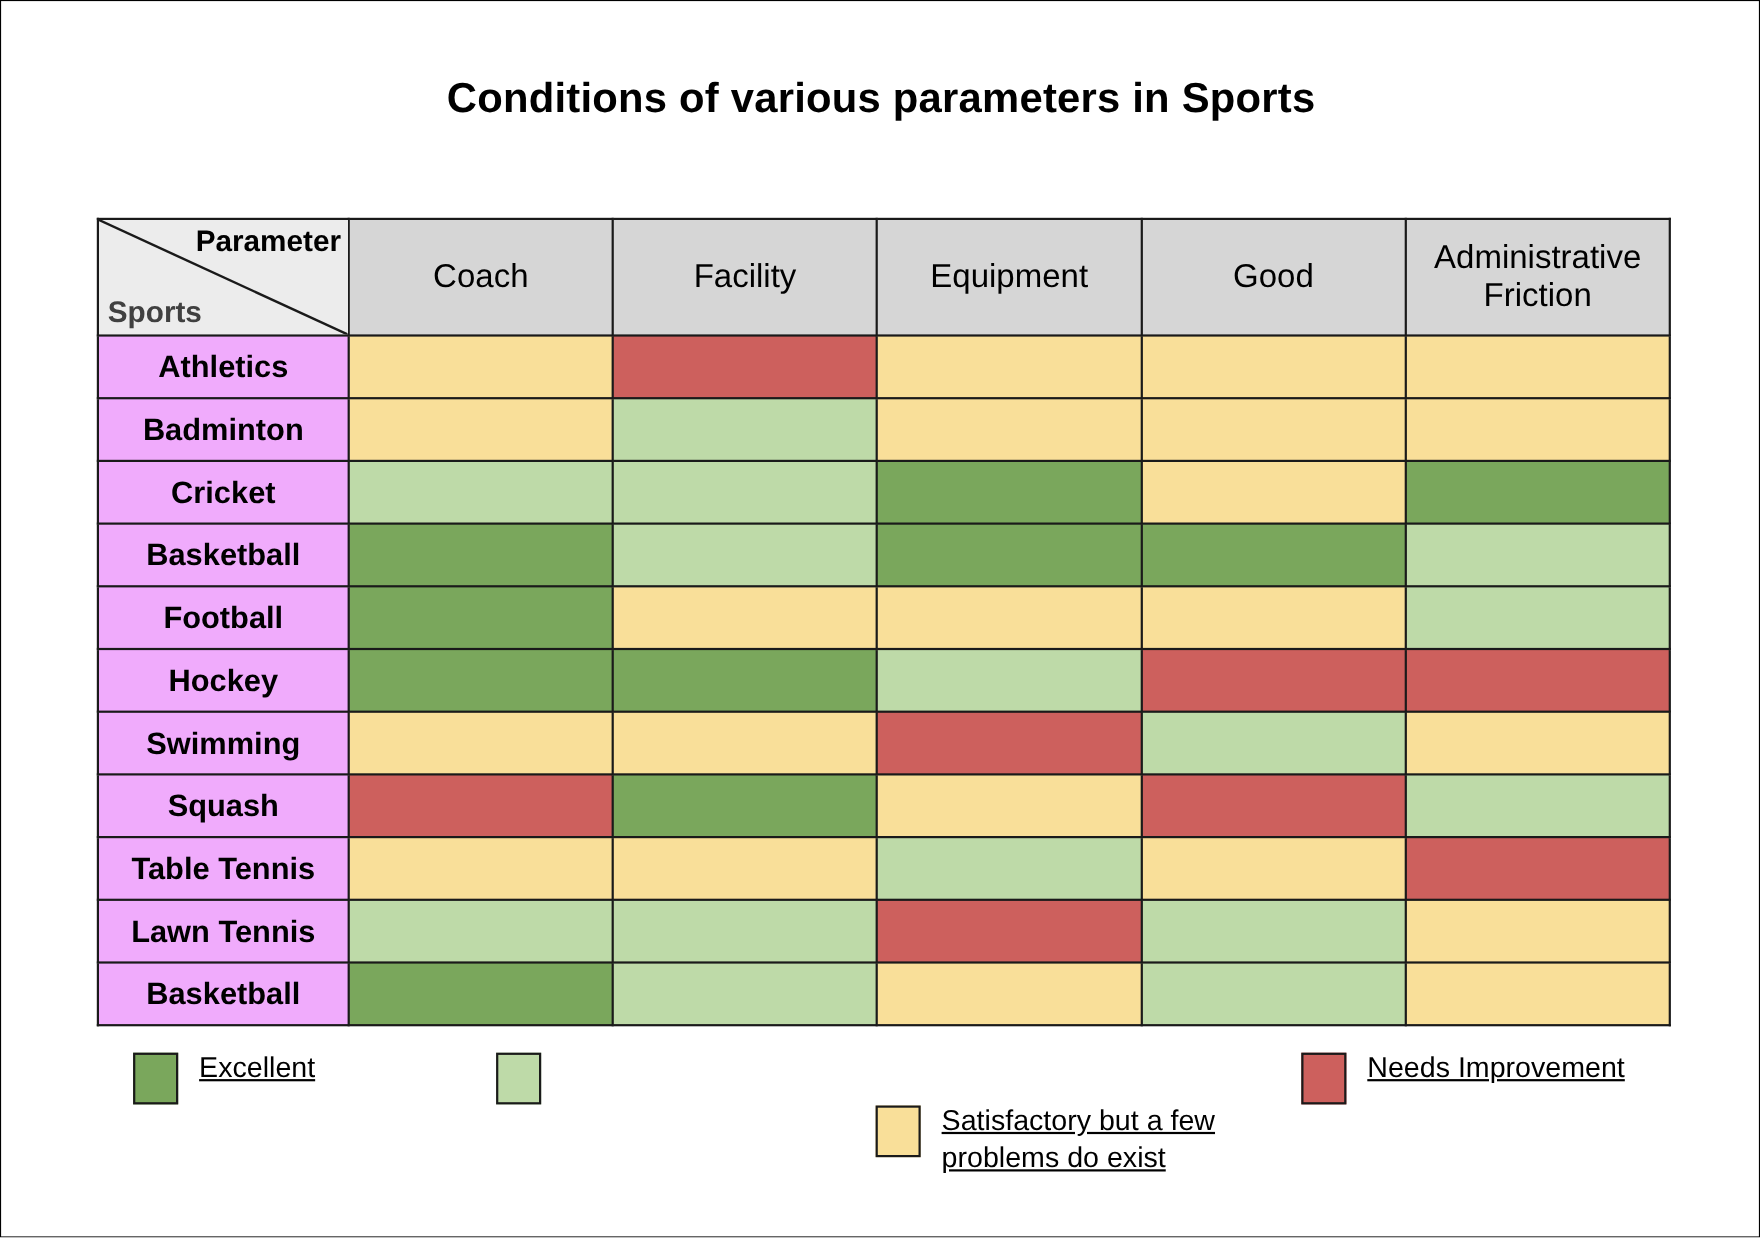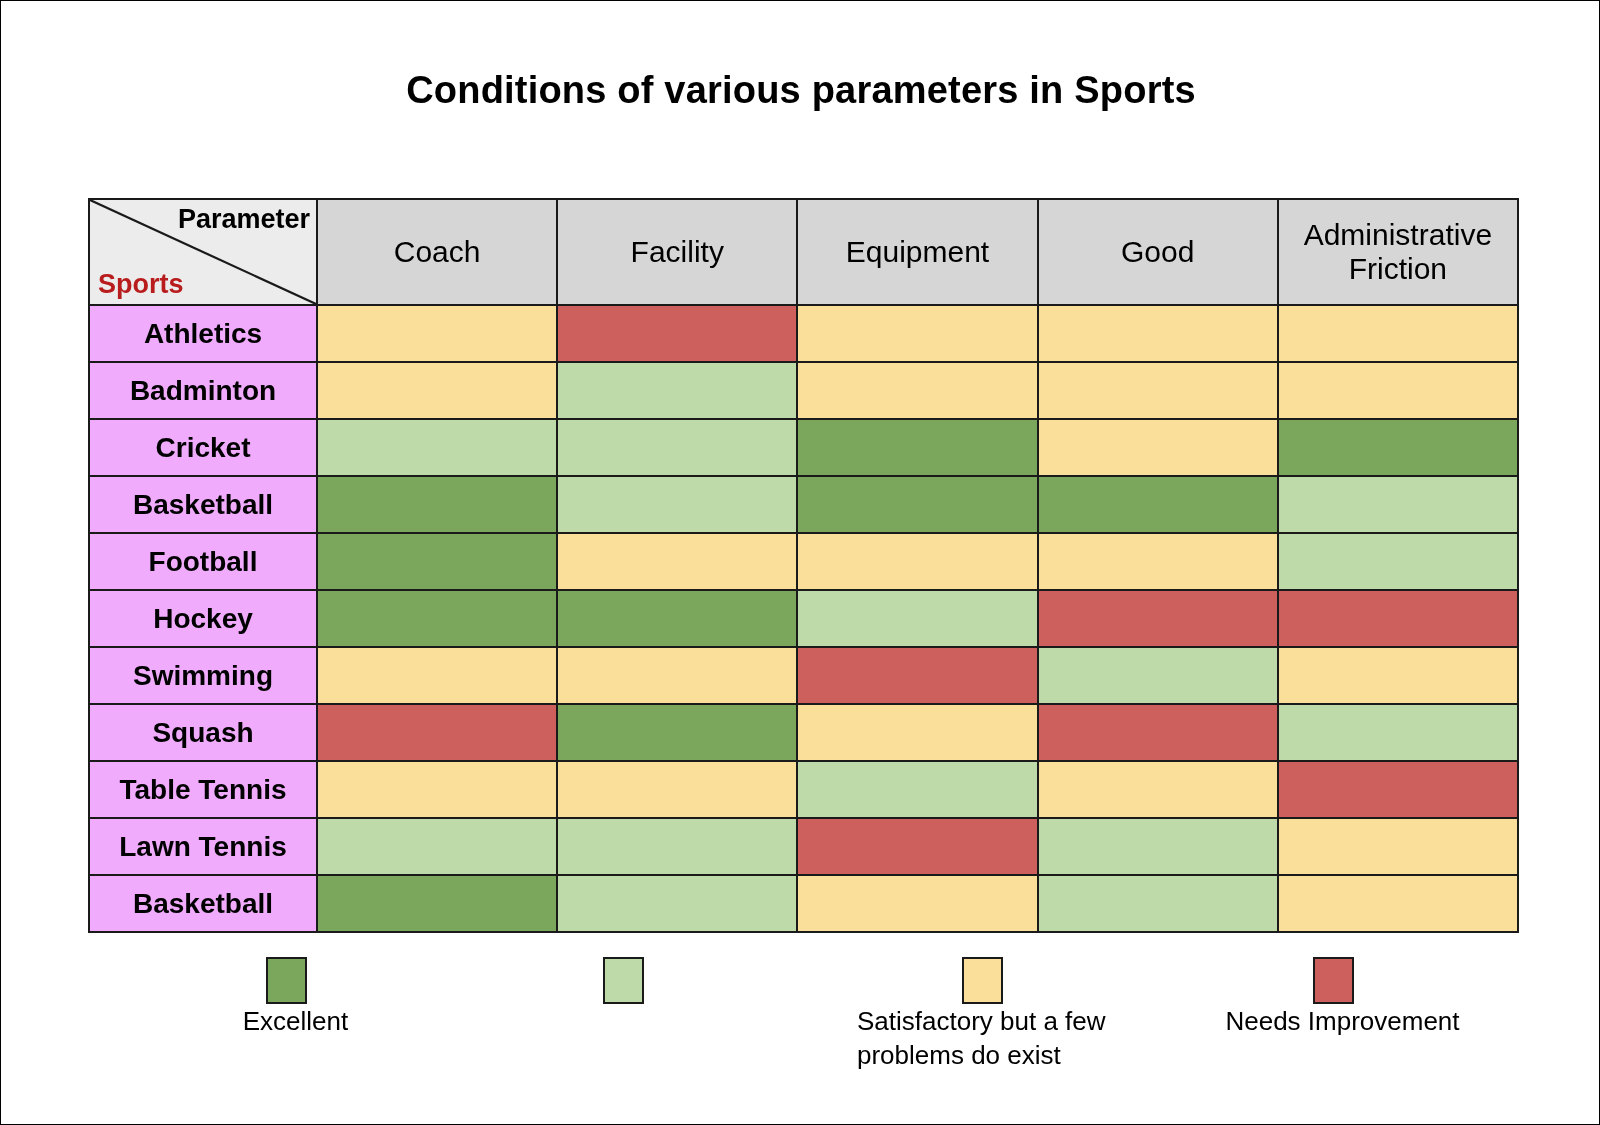--- a/index.html
+++ b/index.html
@@ -70,21 +70,21 @@
     top: 5px;
     font-size: 27px;
     color: #000;
     line-height: 1.1;
   }
   .corner-sports {
     position: absolute;
     left: 8px;
     bottom: 4px;
     font-size: 27px;
-    color: #b91c1c;
+    color: #404040;
     line-height: 1.1;
   }
   .col-head {
     background: #d6d6d6;
     text-align: center;
     font-size: 30px;
     font-weight: normal;
     color: #000;
     height: 104px;
     line-height: 1.12;
@@ -113,26 +113,27 @@
     position: absolute;
     left: 120px;
     top: 952px;
     width: 1380px;
     display: flex;
     flex-direction: row;
     align-items: flex-start;
   }
   .legend-item {
     display: flex;
-    flex-direction: column;
-    align-items: center;
+    flex-direction: row;
+    align-items: flex-start;
+    text-decoration: underline;
   }
   .legend-item.li0 { width: 330px; }
   .legend-item.li1 { width: 345px; }
-  .legend-item.li2 { width: 373px; }
+  .legend-item.li2 { width: 373px; margin-top: 48px; }
   .legend-item.li3 { width: 300px; margin-left: 14px; }
   .legend-swatch {
     width: 37px;
     height: 43px;
     border: 2px solid #1a1a1a;
     flex: 0 0 auto;
     margin-top: 4px;
   }
   .legend-label {
     margin-left: 19px;

